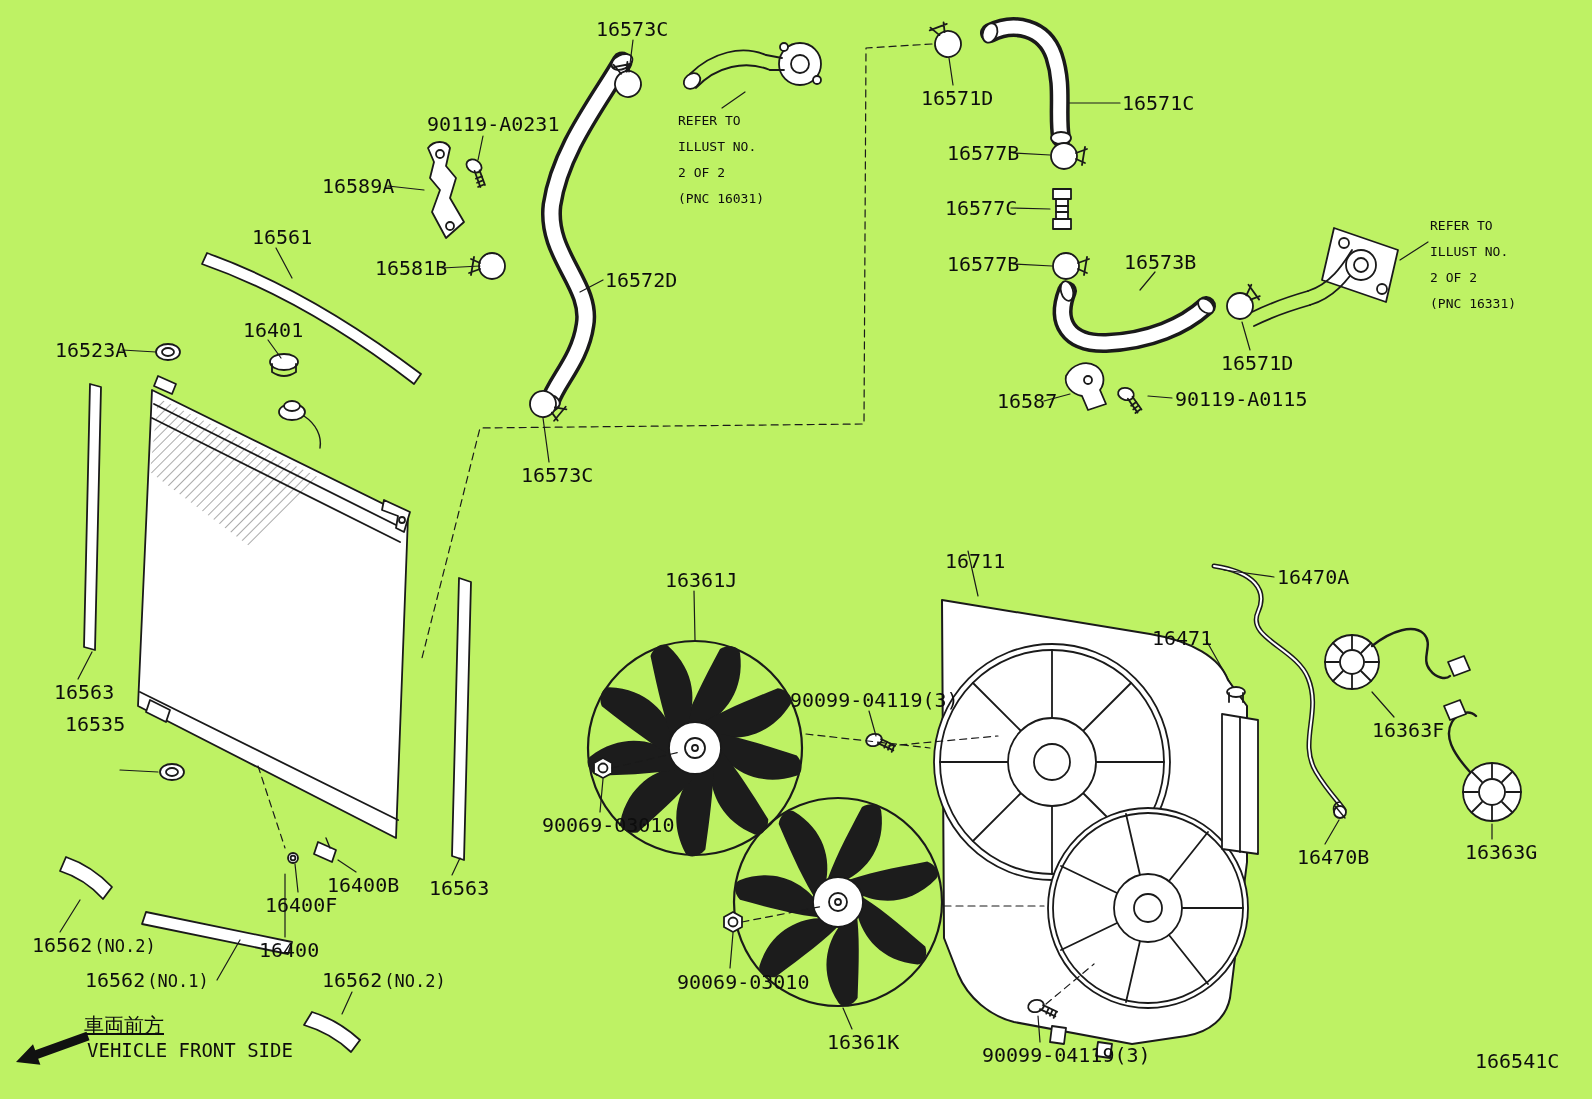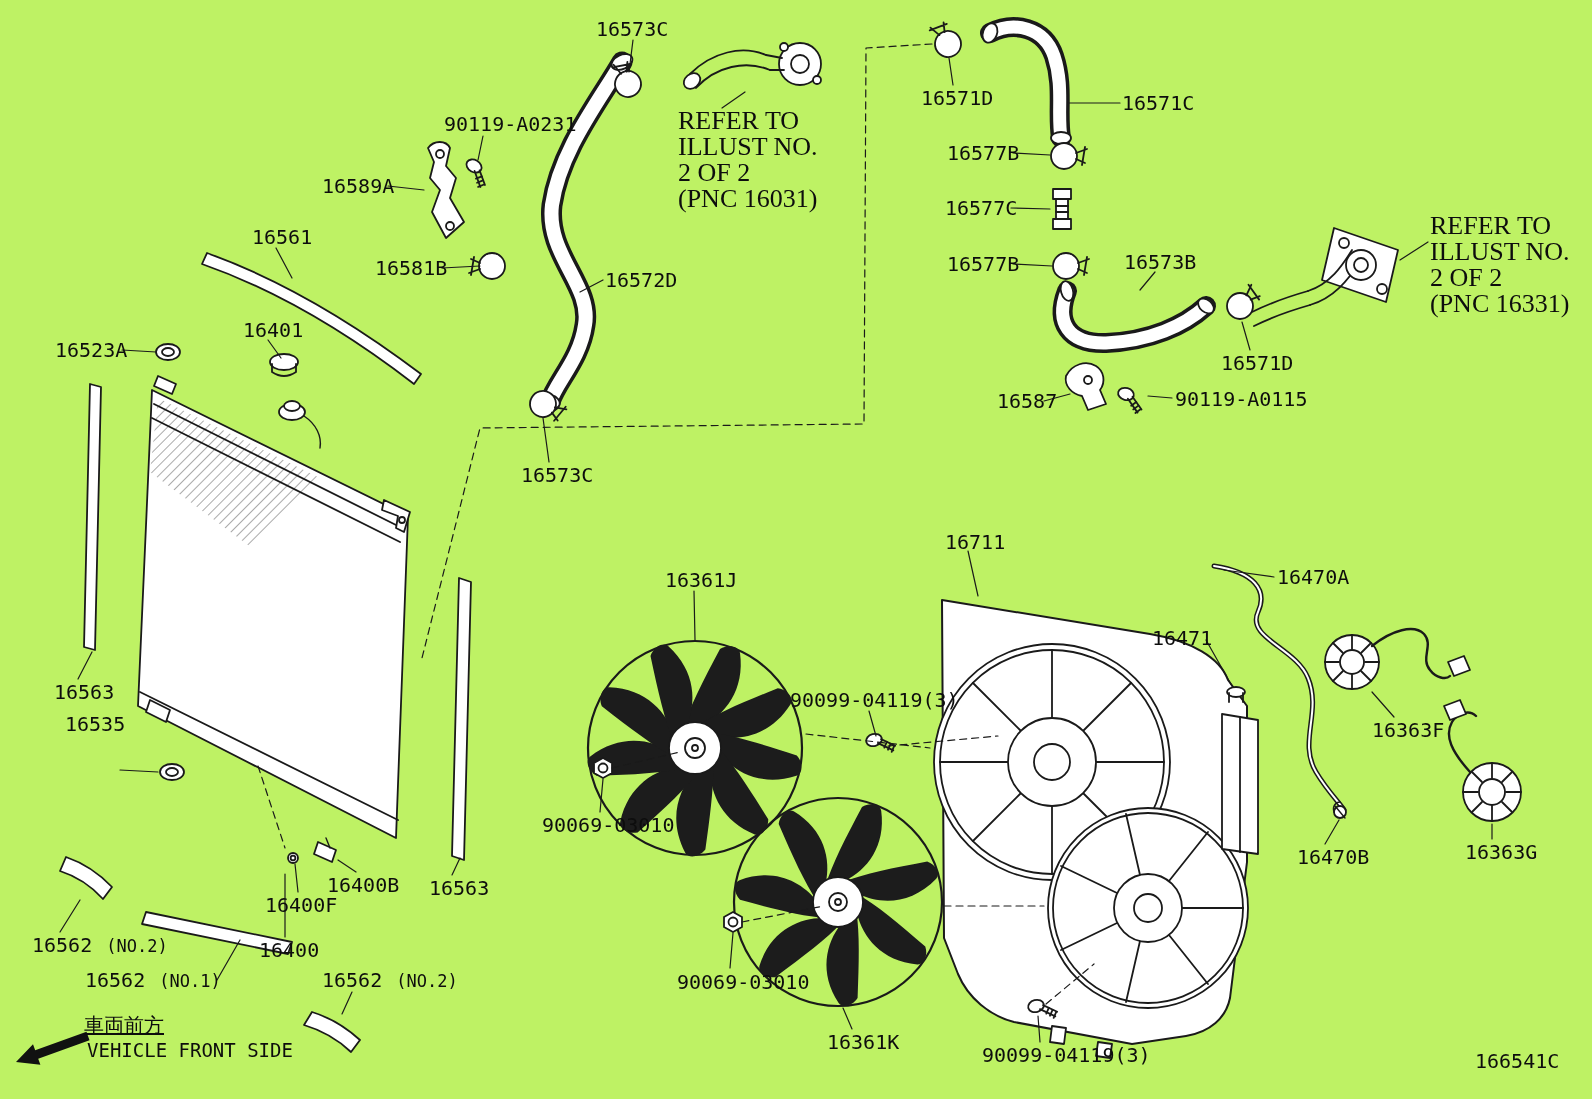--- a/index.html
+++ b/index.html
@@ -2,22 +2,22 @@
 <html><head>
 <meta charset="utf-8">
 <style>
   html,body{margin:0;padding:0;background:#fff;}
   .stage{
     position:relative;width:1592px;height:1099px;background:#bef264;
     overflow:hidden;font-family:"DejaVu Sans Mono", monospace;color:#0d0d0d;
   }
   .stage svg{position:absolute;left:0;top:0;}
   .lbl{position:absolute;font-size:20px;white-space:nowrap;line-height:22px;}
-  .lbl .sfx{font-size:17px;margin-left:14px;}
-  .note{position:absolute;font-size:26px;line-height:26px;white-space:nowrap;font-family:Liberation Serif, serif;}
+  .lbl .sfx{font-size:17px;margin-left:2px;}
+  .note{position:absolute;font-size:13px;line-height:26px;white-space:nowrap;}
   .footer-jp{position:absolute;font-size:20px;white-space:nowrap;text-decoration:underline;}
   .footer-en{position:absolute;font-size:19px;white-space:nowrap;}
   .code{position:absolute;font-size:20px;white-space:nowrap;}
 </style>
 </head>
 <body>
 
 <div class="stage">
 
 <svg width="1592" height="1099" viewBox="0 0 1592 1099" xmlns="http://www.w3.org/2000/svg">
@@ -300,38 +300,38 @@
       <path d="M 1492,839 L 1492,824"></path>
       <path d="M 722,108 L 745,92"></path>
       <path d="M 1428,242 L 1400,260"></path>
     </g>
 
     <polygon points="86.5,1031.8 35.2,1050.3 33,1044.2 16,1062 40.4,1064.8 38.2,1058.7 89.5,1040.2" fill="#111" stroke="none"></polygon>
   </g>
 </svg>
 
   <div class="lbl" style="left:596px;top:18px"><span>16573C</span></div>
-  <div class="lbl" style="left:444px;top:113px"><span>90119-A0231</span></div>
+  <div class="lbl" style="left:427px;top:113px"><span>90119-A0231</span></div>
   <div class="lbl" style="left:322px;top:175px"><span>16589A</span></div>
   <div class="lbl" style="left:252px;top:226px"><span>16561</span></div>
   <div class="lbl" style="left:375px;top:257px"><span>16581B</span></div>
   <div class="lbl" style="left:605px;top:269px"><span>16572D</span></div>
   <div class="lbl" style="left:243px;top:319px"><span>16401</span></div>
   <div class="lbl" style="left:55px;top:339px"><span>16523A</span></div>
   <div class="lbl" style="left:521px;top:464px"><span>16573C</span></div>
   <div class="lbl" style="left:921px;top:87px"><span>16571D</span></div>
   <div class="lbl" style="left:1122px;top:92px"><span>16571C</span></div>
   <div class="lbl" style="left:947px;top:142px"><span>16577B</span></div>
   <div class="lbl" style="left:945px;top:197px"><span>16577C</span></div>
   <div class="lbl" style="left:947px;top:253px"><span>16577B</span></div>
   <div class="lbl" style="left:1124px;top:251px"><span>16573B</span></div>
   <div class="lbl" style="left:1221px;top:352px"><span>16571D</span></div>
   <div class="lbl" style="left:997px;top:390px"><span>16587</span></div>
   <div class="lbl" style="left:1175px;top:388px"><span>90119-A0115</span></div>
-  <div class="lbl" style="left:945px;top:531px"><span>16711</span></div>
+  <div class="lbl" style="left:945px;top:550px"><span>16711</span></div>
   <div class="lbl" style="left:665px;top:569px"><span>16361J</span></div>
   <div class="lbl" style="left:1277px;top:566px"><span>16470A</span></div>
   <div class="lbl" style="left:1152px;top:627px"><span>16471</span></div>
   <div class="lbl" style="left:790px;top:689px"><span>90099-04119(3)</span></div>
   <div class="lbl" style="left:1372px;top:719px"><span>16363F</span></div>
   <div class="lbl" style="left:54px;top:681px"><span>16563</span></div>
   <div class="lbl" style="left:65px;top:713px"><span>16535</span></div>
   <div class="lbl" style="left:542px;top:814px"><span>90069-03010</span></div>
   <div class="lbl" style="left:327px;top:874px"><span>16400B</span></div>
   <div class="lbl" style="left:429px;top:877px"><span>16563</span></div>

